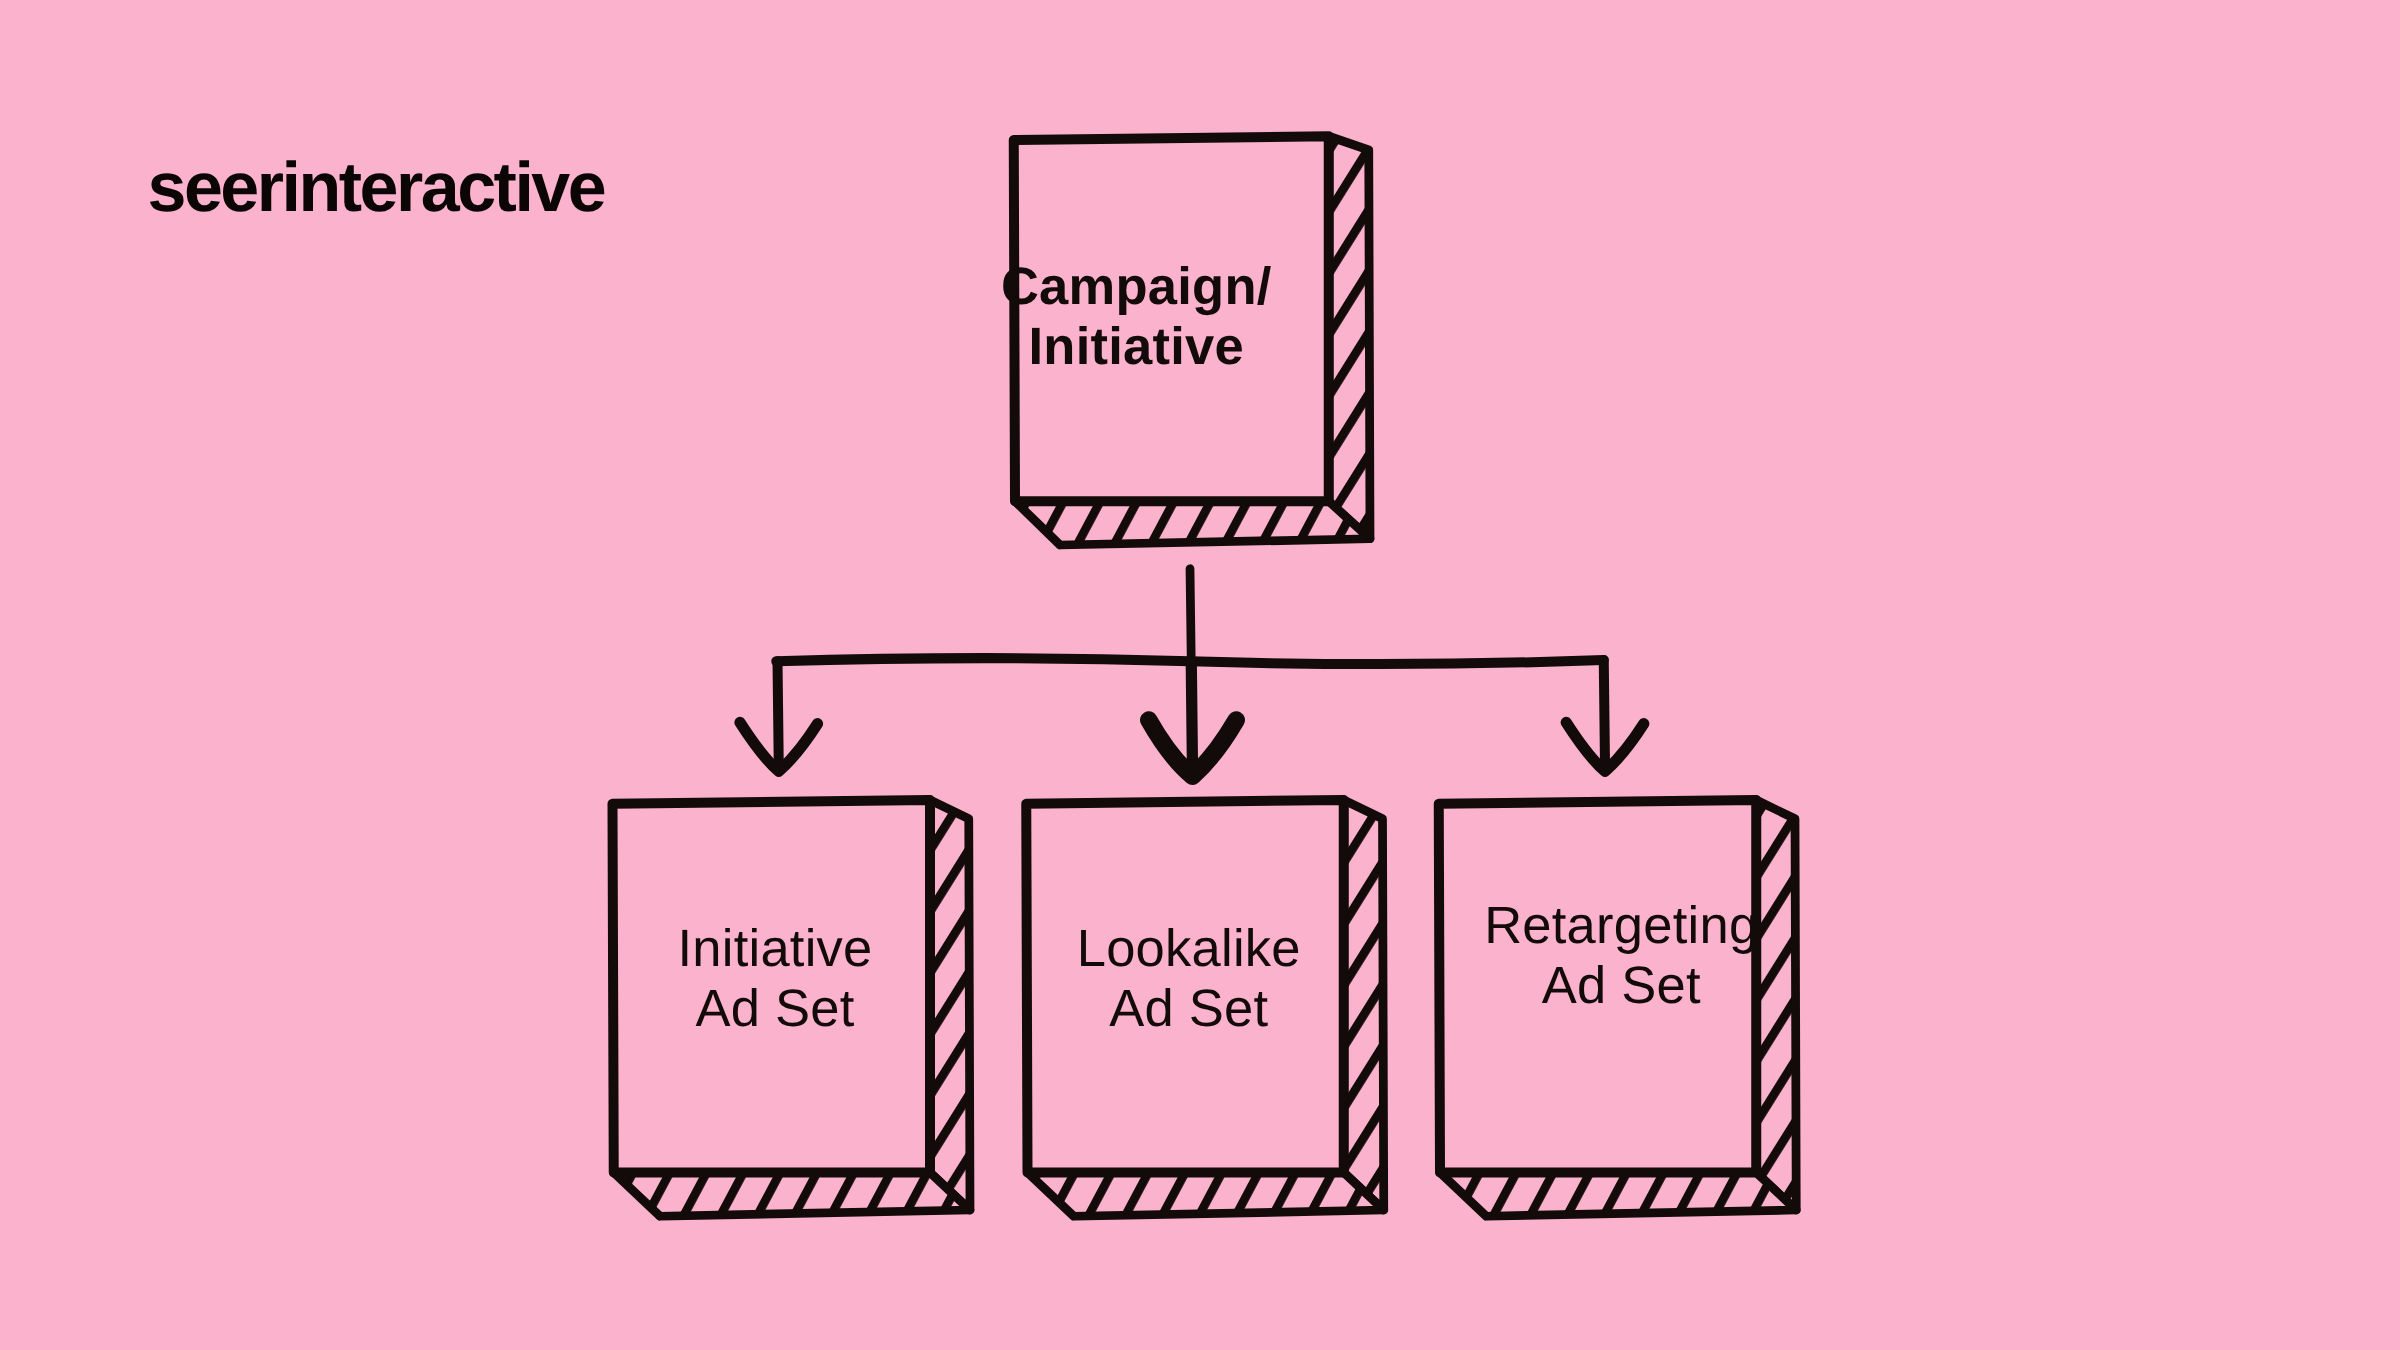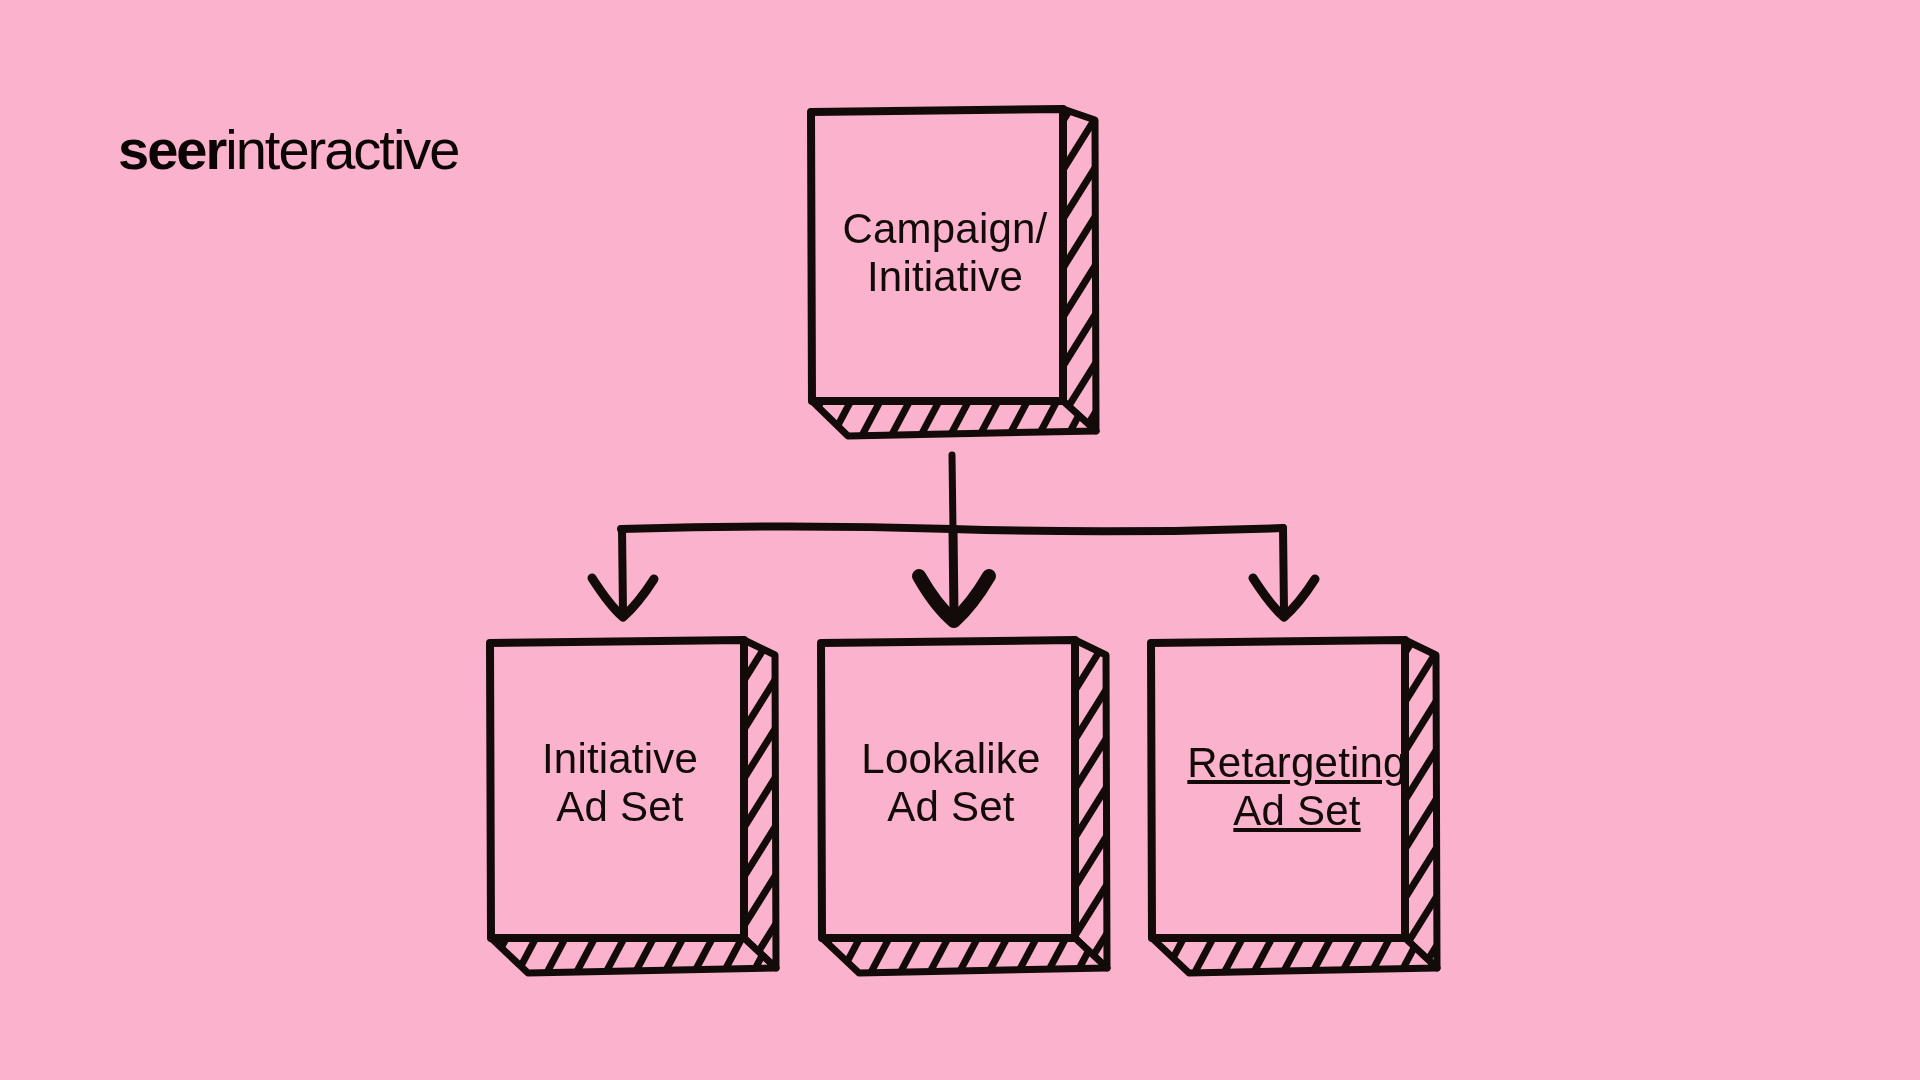--- a/index.html
+++ b/index.html
@@ -18,39 +18,39 @@
   .logo-wrap {
     position:absolute;
     left:118px; top:122px;
     white-space:nowrap;
     font-size:56px;
     letter-spacing:-2.0px;
     color:#0c0505;
     line-height:1;
   }
   .logo-bold   { font-weight:700;text-align:right; }
-  .logo-light  { font-weight:400; }
+  .logo-light  { font-weight:700; }
 
   .node-label {
     position:absolute;
     text-align:center;
     color:#130a0a;
     font-size:42px;
     line-height:1.15;
     font-weight:400;
     letter-spacing:0.2px;
     white-space:pre-line;
     pointer-events:none;
   }
   #label-campaign {
-    left:820px; top:205px; width:250px;
+    left:784px; top:205px; width:250px;font-weight:bold;
   }
   #label-interests   { left:490px;  top:735px; width:260px; }
   #label-lookalike   { left:821px;  top:735px; width:260px; }
-  #label-retargeting { left:1152px; top:739px; width:290px;text-decoration:underline; }
+  #label-retargeting { left:1152px; top:716px; width:290px; }
 </style>
 </head>
 <body>
 
 <div id="stage">
 
   <svg id="diagram-svg" viewBox="0 0 1920 1080">
     <defs>
 
       <pattern id="hatchRight" width="26" height="26" patternUnits="userSpaceOnUse" patternTransform="rotate(-58)">

